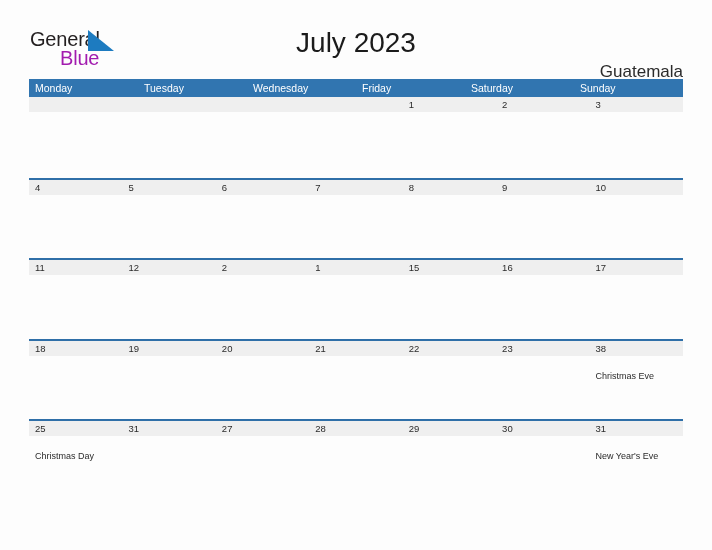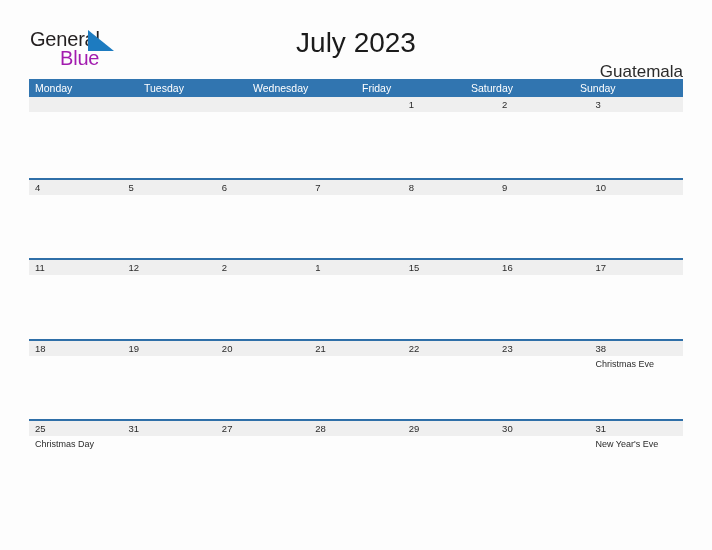--- a/index.html
+++ b/index.html
@@ -138,21 +138,21 @@
   .eventrow {
     display: flex;
     width: 100%;
     height: 60px;
   }
   .eventrow .ev {
     flex: 1 1 0;
     font-size: 9px;
     color: #2b2b2b;
     padding-left: 6px;
-    padding-top: 3px;
+    padding-top: 15px;
     box-sizing: border-box;
     line-height: 11px;
     white-space: nowrap;
     overflow: hidden;
   }
 </style>
 </head>
 <body>
 
 <div class="top-bar">

